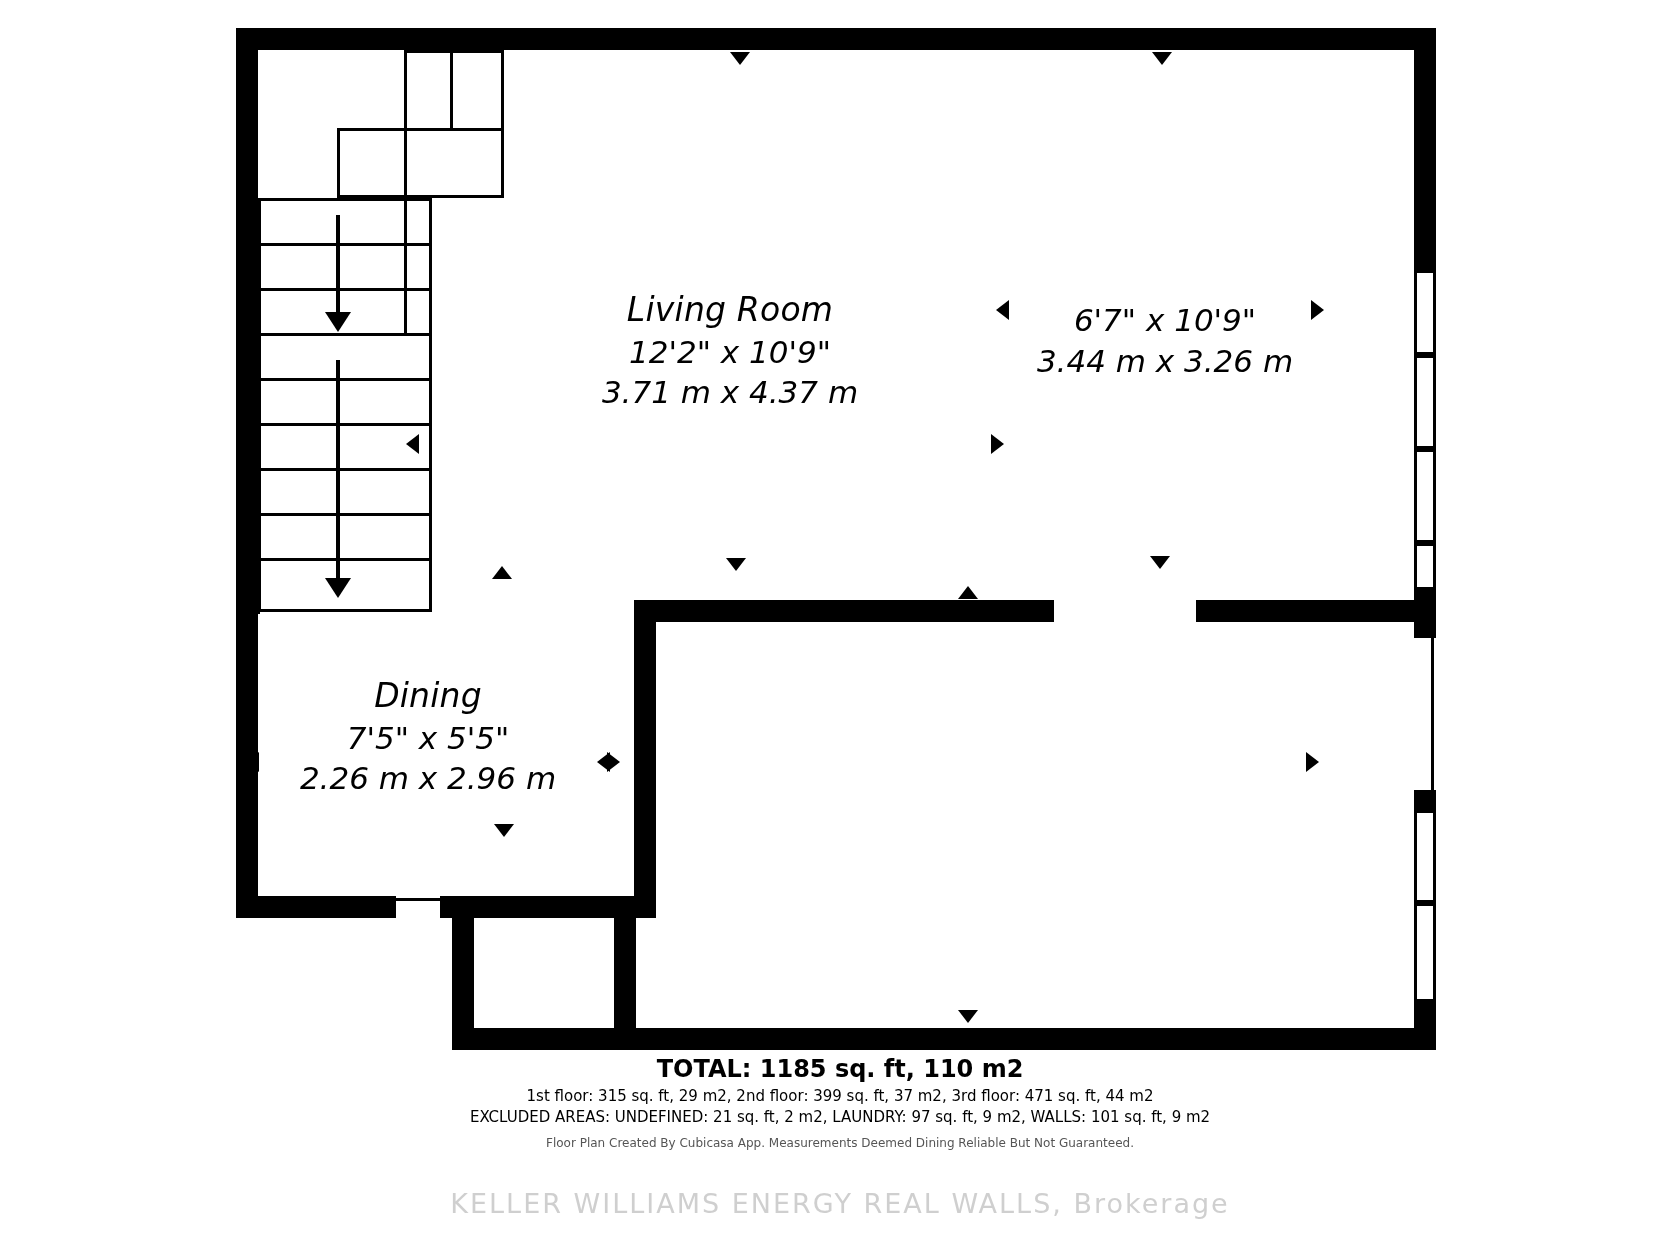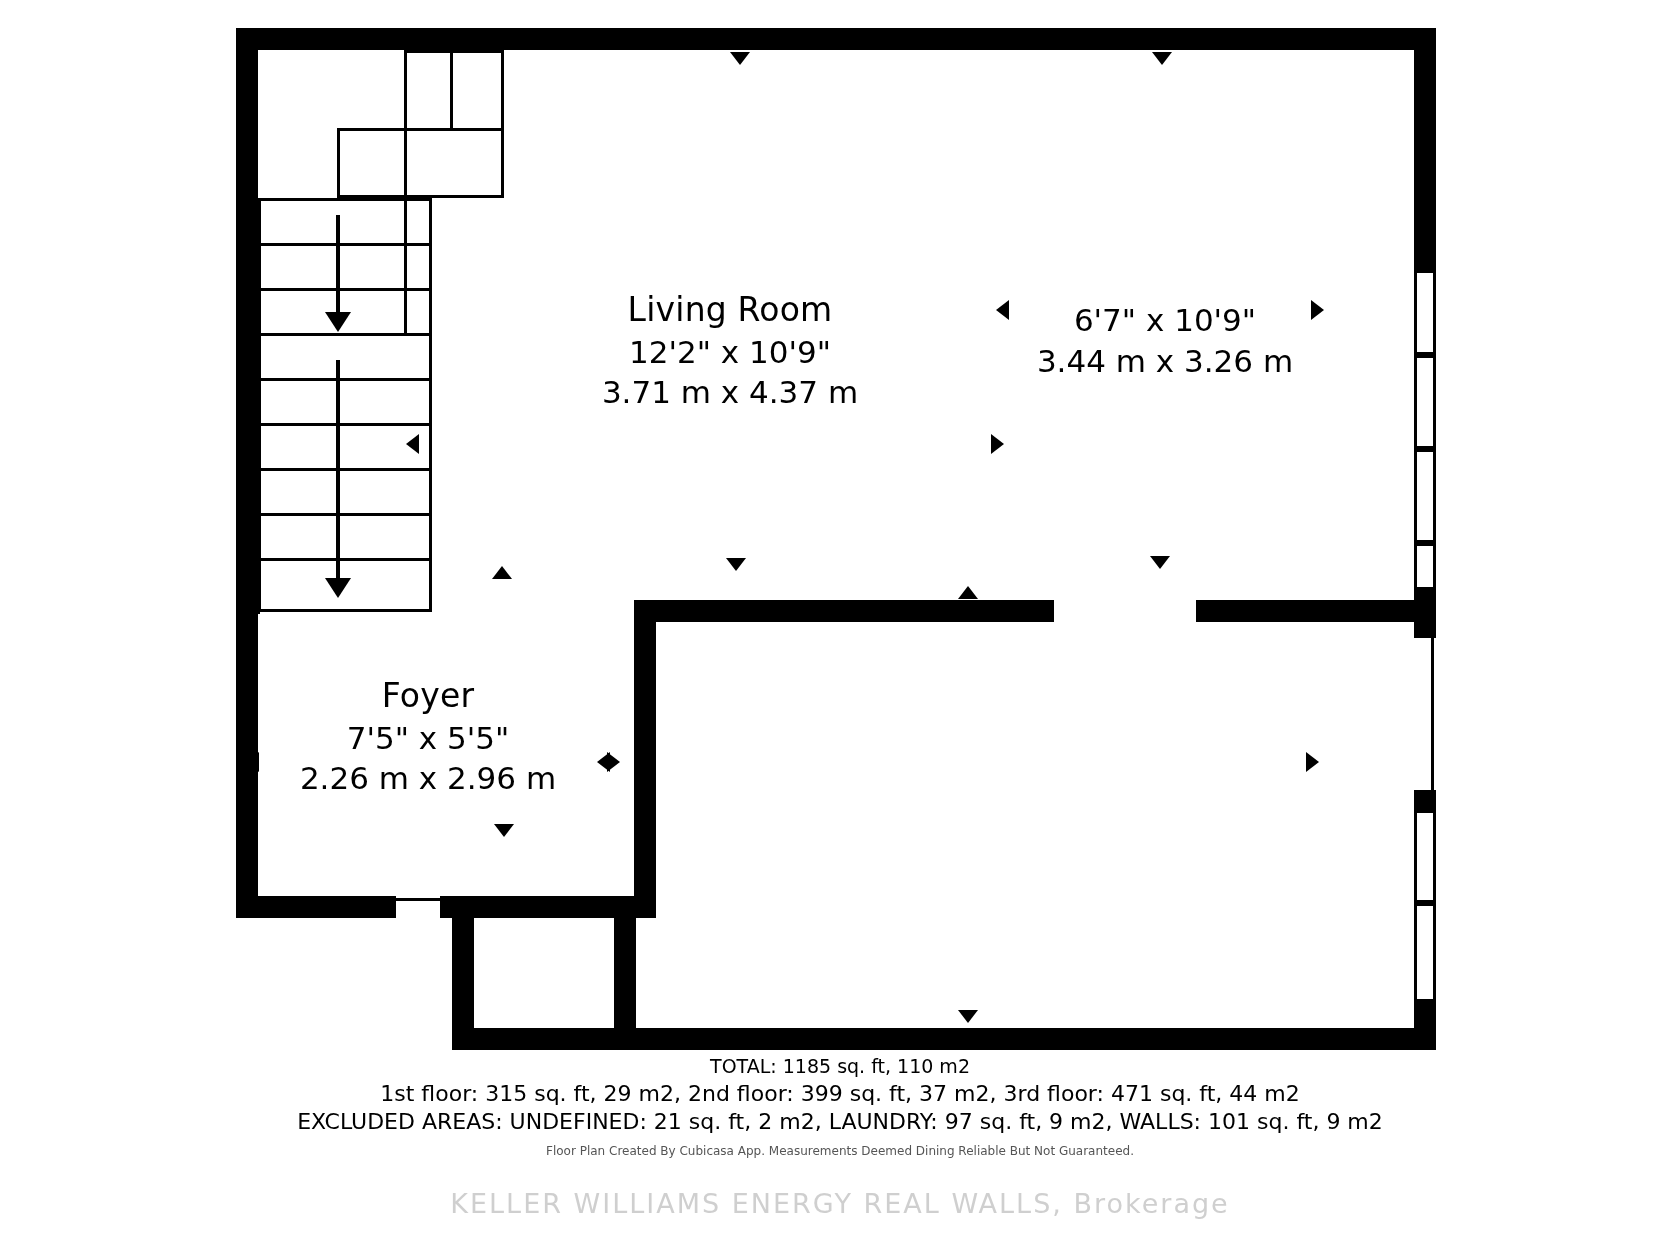--- a/index.html
+++ b/index.html
@@ -15,20 +15,21 @@
     color: #000000;
     overflow: hidden;
   }
 
   #floorplan {
     position: absolute;
     left: 0;
     top: 0;
     width: 1680px;
     height: 1060px;
+    font-style: italic;
   }
 
   
   .wall {
     position: absolute;
     background: #000000;
   }
   .thin-wall {
     position: absolute;
     background: #000000;
@@ -121,26 +122,26 @@
 
   
   #footer {
     position: absolute;
     left: 0;
     top: 1055px;
     width: 1680px;
     text-align: center;
   }
   .footer-total {
-    font-size: 19px;
-    font-weight: normal;
+    font-size: 24px;
+    font-weight: bold;
     margin-bottom: 4px;
   }
   .footer-line {
-    font-size: 22px;
+    font-size: 15px;
     margin-bottom: 3px;
   }
   .footer-fine {
     font-size: 12px;
     color: #555555;
     margin-top: 10px;
   }
 
   
   #watermark {
@@ -250,21 +251,21 @@
     <div class="room-dim">12'2" x 10'9"</div>
     <div class="room-dim">3.71 m x 4.37 m</div>
   </div>
 
   <div class="room-label" style="left:1000px; top:300px; width:330px;">
     <div class="room-dim">6'7" x 10'9"</div>
     <div class="room-dim">3.44 m x 3.26 m</div>
   </div>
 
   <div class="room-label" style="left:272px; top:674px; width:312px;">
-    <div class="room-name">Foyer</div>
+    <div class="room-name">Dining</div>
     <div class="room-dim">7'5" x 5'5"</div>
     <div class="room-dim">2.26 m x 2.96 m</div>
   </div>
 
 
 </div>
 
 <div id="footer">
   <div class="footer-total">TOTAL: 1185 sq. ft, 110 m2</div>
   <div class="footer-line">1st floor: 315 sq. ft, 29 m2, 2nd floor: 399 sq. ft, 37 m2, 3rd floor: 471 sq. ft, 44 m2</div>

